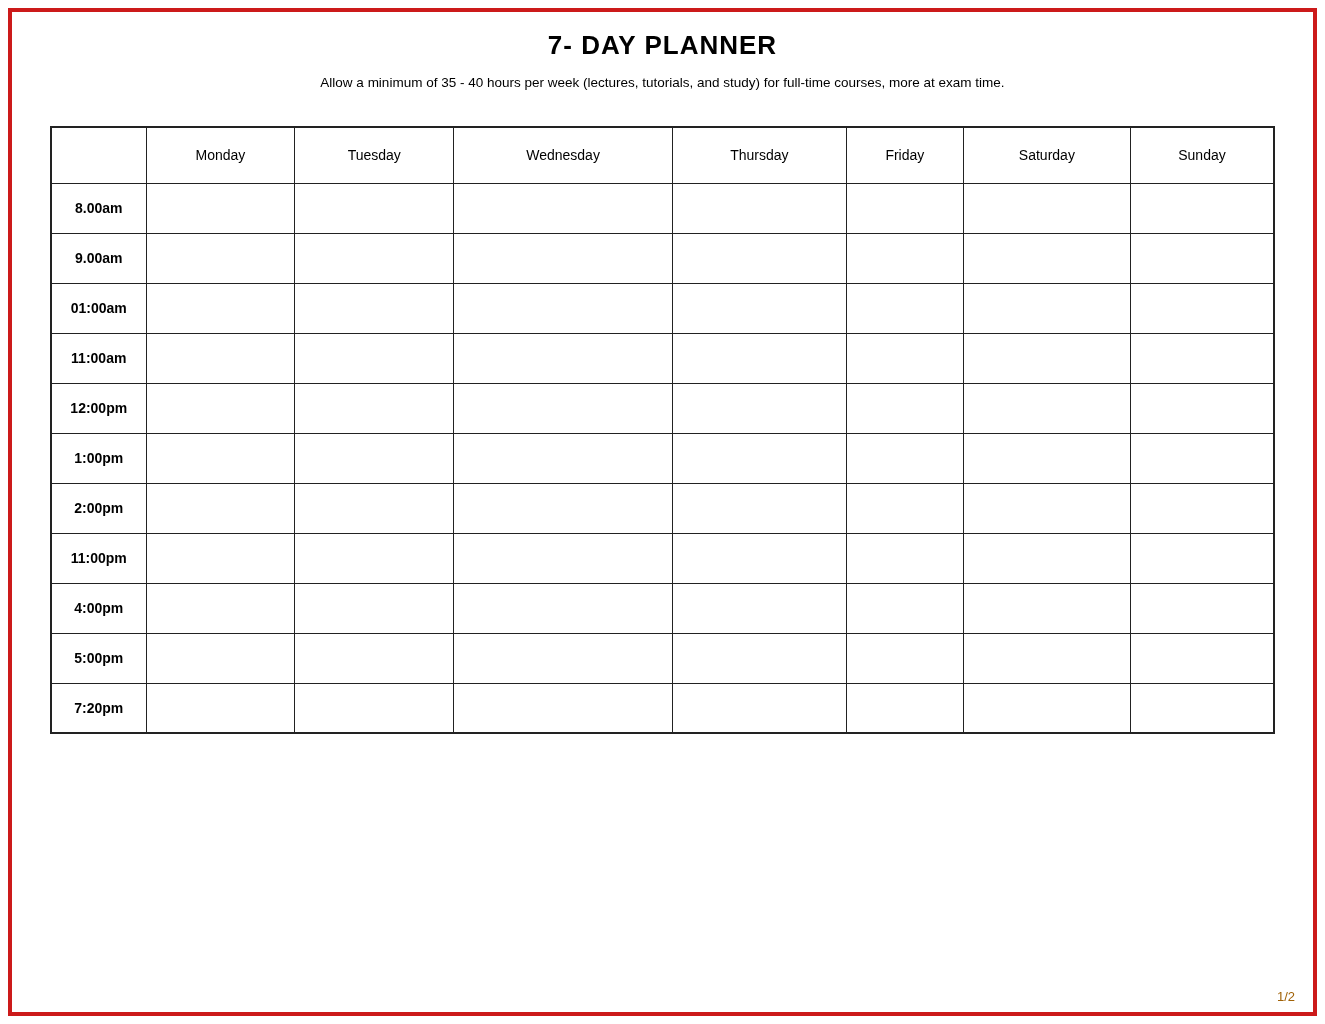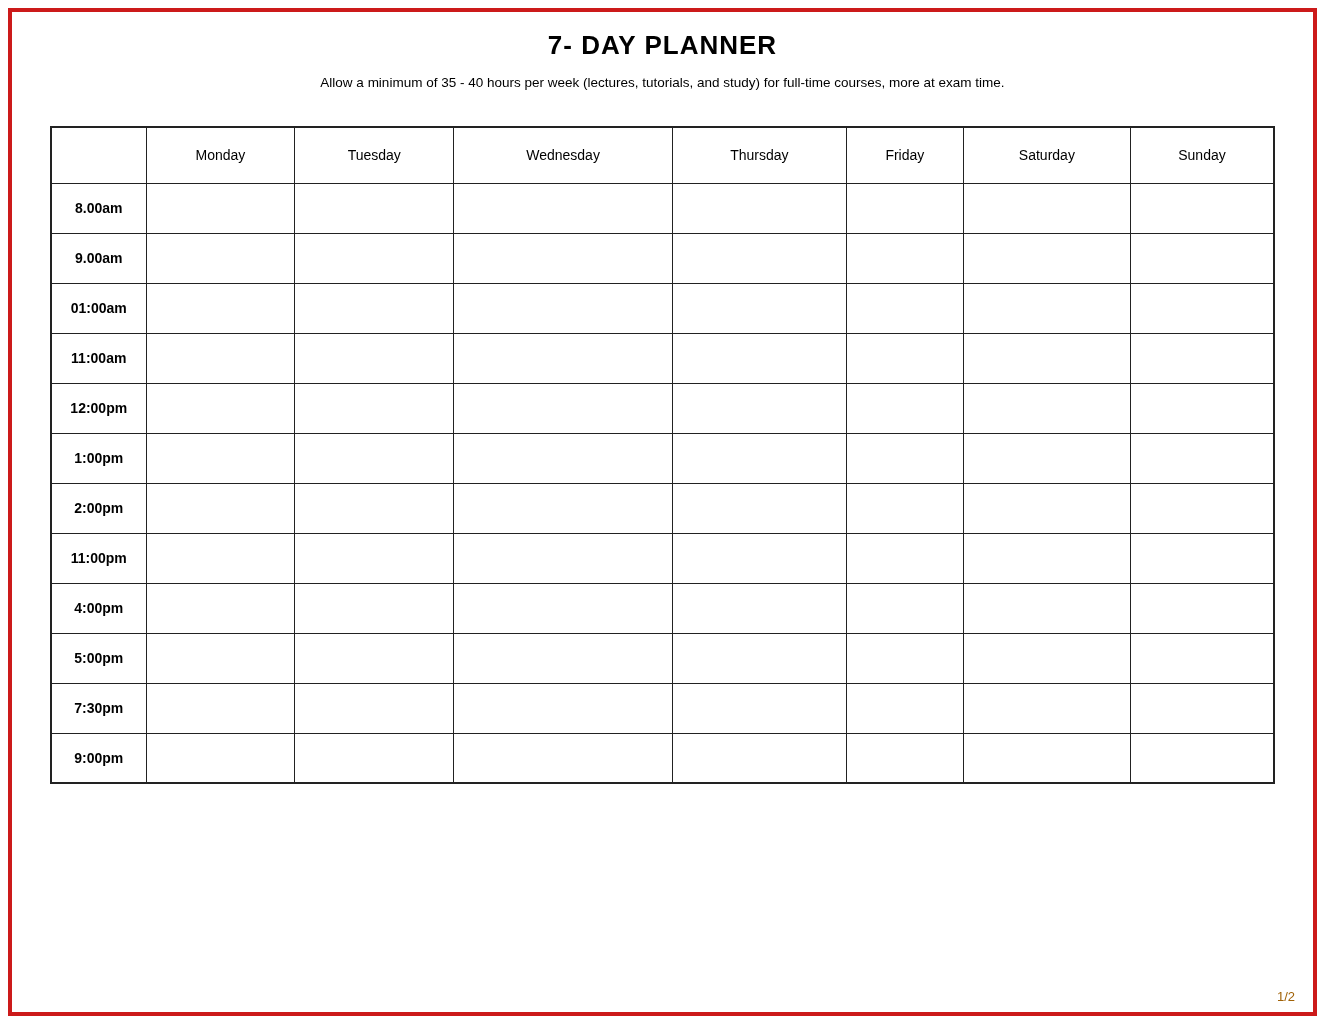--- a/index.html
+++ b/index.html
@@ -207,31 +207,21 @@
           <td class="time-col">5:00pm</td>
           <td></td>
           <td></td>
           <td></td>
           <td></td>
           <td></td>
           <td></td>
           <td></td>
         </tr>
         <tr>
-          <td class="time-col">7:30pm</td>
-          <td></td>
-          <td></td>
-          <td></td>
-          <td></td>
-          <td></td>
-          <td></td>
-          <td></td>
-        </tr>
-        <tr>
-          <td class="time-col">9:00pm</td>
+          <td class="time-col">7:20pm</td>
           <td></td>
           <td></td>
           <td></td>
           <td></td>
           <td></td>
           <td></td>
           <td></td>
         </tr>
       </tbody>
   </table>

